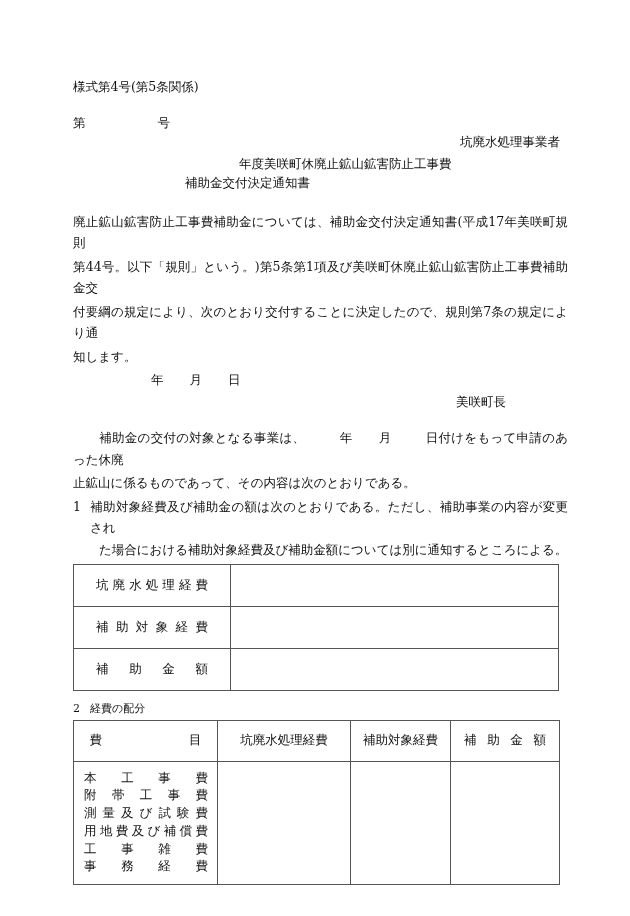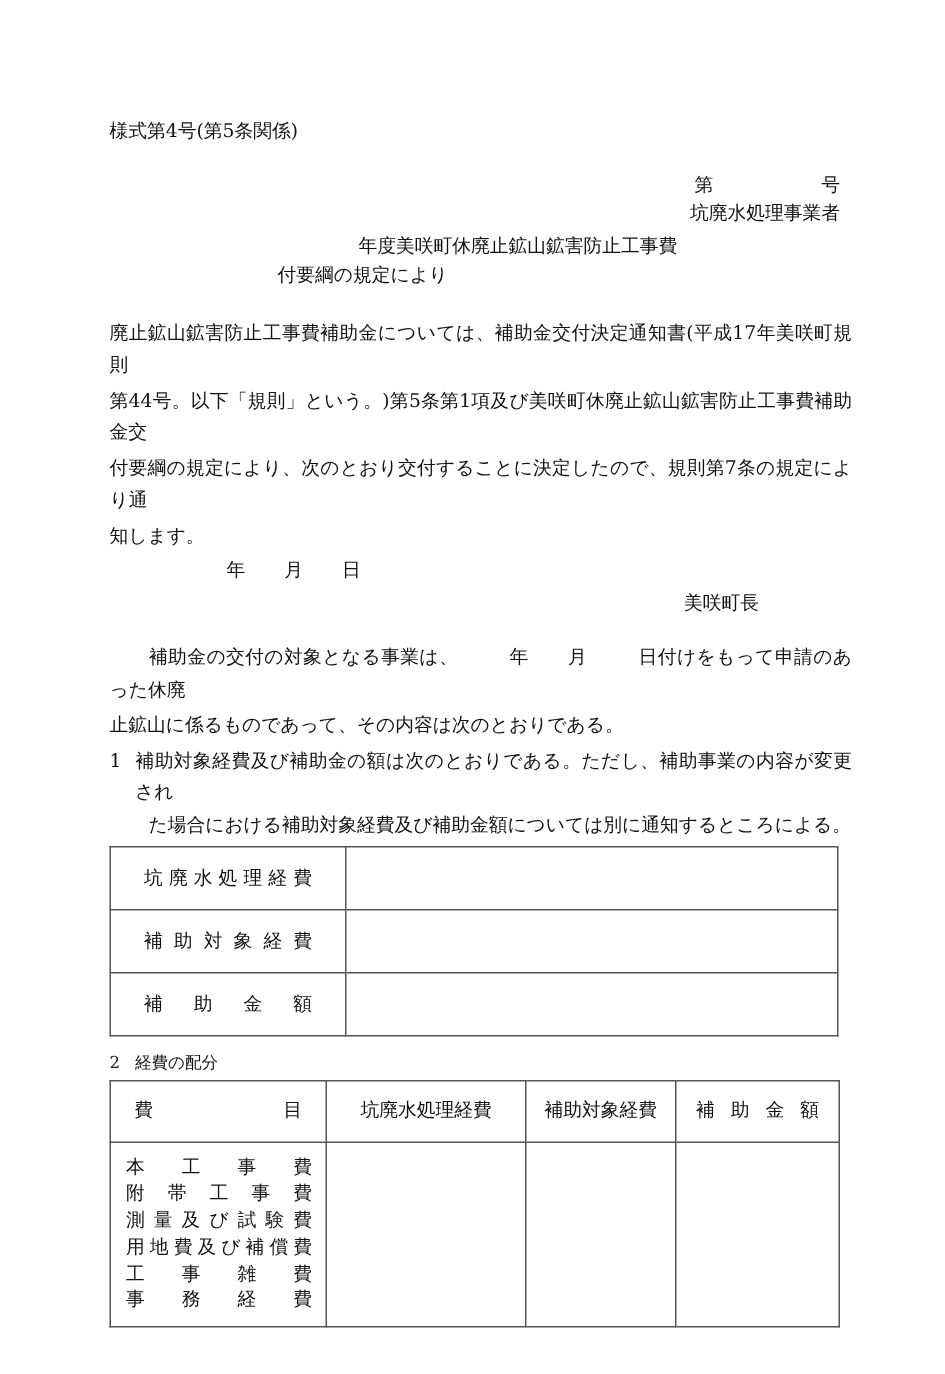--- a/index.html
+++ b/index.html
@@ -26,21 +26,20 @@
   }
 
   
   .form-no {
     font-size: 12.5px;
     line-height: 1.5;
     margin: 0 0 18px 0;
   }
   .doc-number {
     font-size: 12.5px;
-    text-align: right;
     margin: 0 8px 2px 0;
     letter-spacing: 0;
   }
   .doc-number .gap-wide { display: inline-block; width: 72px; }
   .issuer {
     font-size: 12.5px;
     text-align: right;
     margin: 0 8px 3px 0;
   }
   .title-block {
@@ -162,21 +161,21 @@
   <div class="form-no">様式第4号(第5条関係)</div>
 
   <div class="doc-number">
     <span>第</span><span class="gap-wide"></span><span>号</span>
   </div>
 
   <div class="issuer">坑廃水処理事業者</div>
 
   <div class="title-block">
     <span class="title-line1">年度美咲町休廃止鉱山鉱害防止工事費</span>
-    <span class="title-line2">付要綱の規定により</span>
+    <span class="title-line2">補助金交付決定通知書</span>
   </div>
 
   <div class="body-para">廃止鉱山鉱害防止工事費補助金については、補助金交付決定通知書(平成17年美咲町規則</div>
   <div class="body-para">第44号。以下「規則」という。)第5条第1項及び美咲町休廃止鉱山鉱害防止工事費補助金交</div>
   <div class="body-para">付要綱の規定により、次のとおり交付することに決定したので、規則第7条の規定により通</div>
   <div class="body-para">知します。</div>
 
   <div class="date-line">
     <span>年</span><span class="gap-sm"></span><span>月</span><span class="gap-sm"></span><span>日</span>
   </div>

